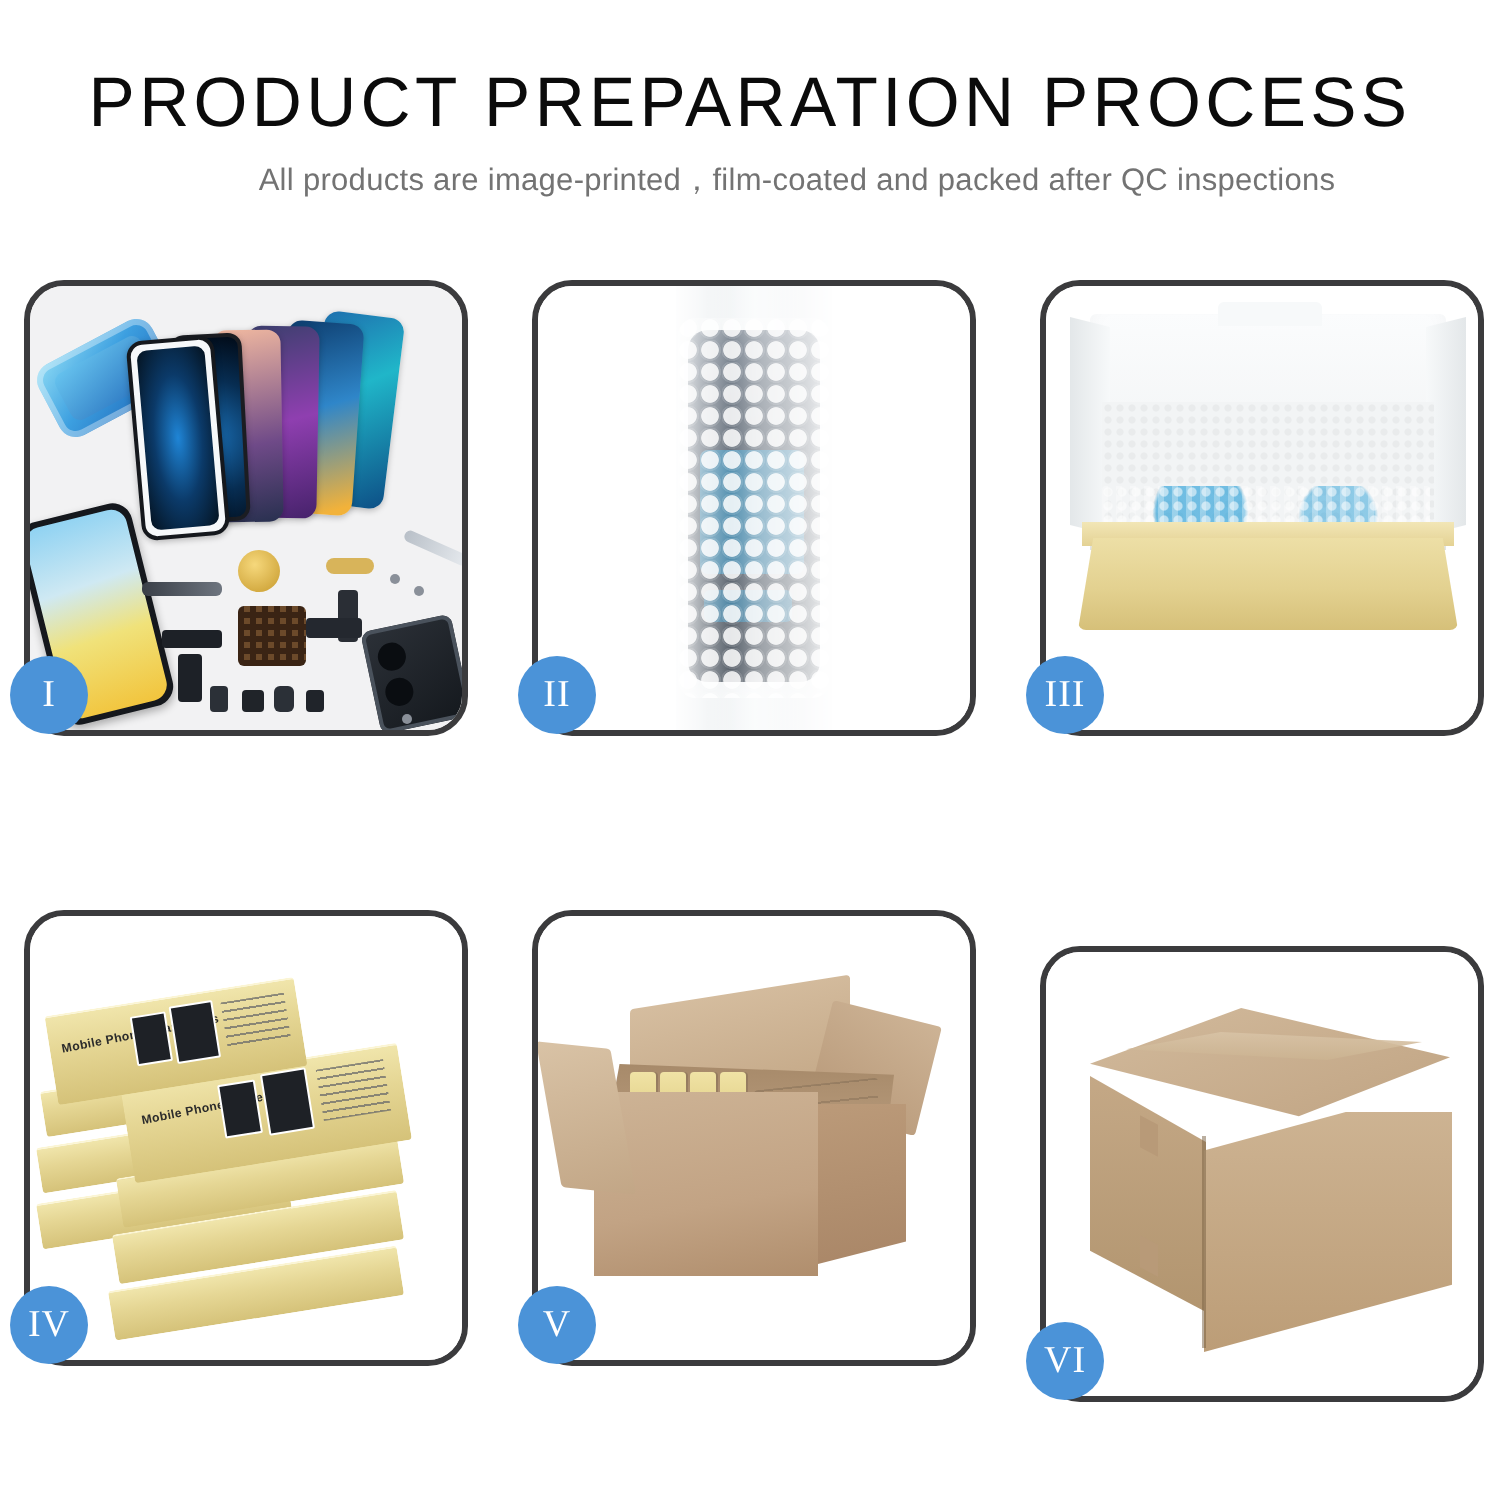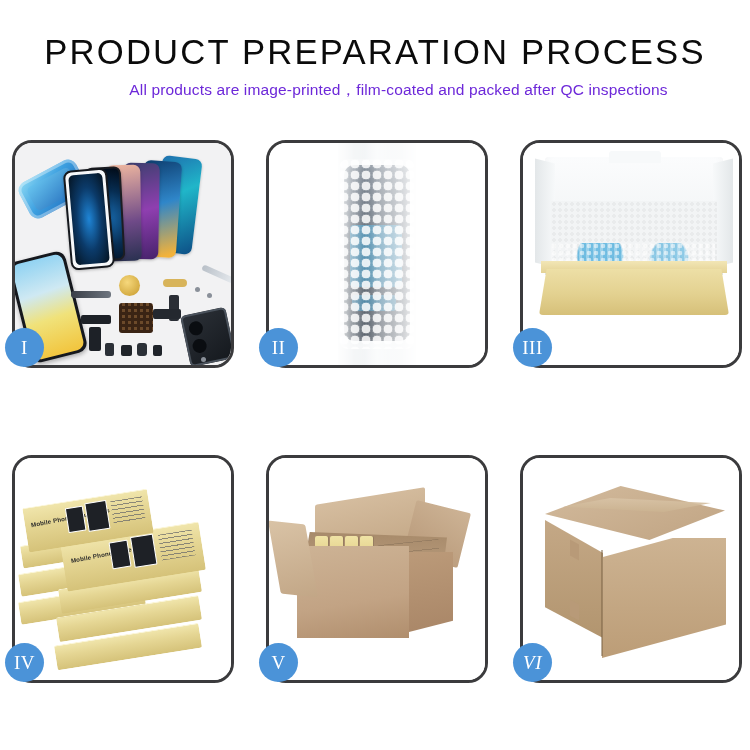--- a/index.html
+++ b/index.html
@@ -23,21 +23,21 @@
     margin:0;
     padding-top:34px;
     line-height:1.0;
     white-space:nowrap;
     transform:scaleX(0.99);
   }
   .subtitle{
     font-family:"Liberation Sans", sans-serif;
     font-size:15.5px;
     font-weight:400;
-    color:#6d28d9;
+    color:#737373;
     margin:0;
     padding-top:11px;
     letter-spacing:0.15px;
     white-space:nowrap;
     padding-left:47px;
   }
 
   
   .grid{position:absolute;left:0;top:0;width:750px;height:750px;}
   .panel{
@@ -52,21 +52,21 @@
   .panel .inner{
     position:absolute;inset:0;
     border-radius:17px;
     overflow:hidden;
   }
   .p1{left:12px;top:140px;}
   .p2{left:266px;top:140px;}
   .p3{left:520px;top:140px;}
   .p4{left:12px;top:455px;}
   .p5{left:266px;top:455px;}
-  .p6{left:520px;top:455px;font-style:italic;}
+  .p6{left:520px;top:473px;}
 
   
   .badge{
     position:absolute;
     left:-10px;bottom:-2px;
     width:39px;height:39px;
     border-radius:50%;
     background:#4b93d8;
     color:#ffffff;
     font-family:"Liberation Serif", serif;

